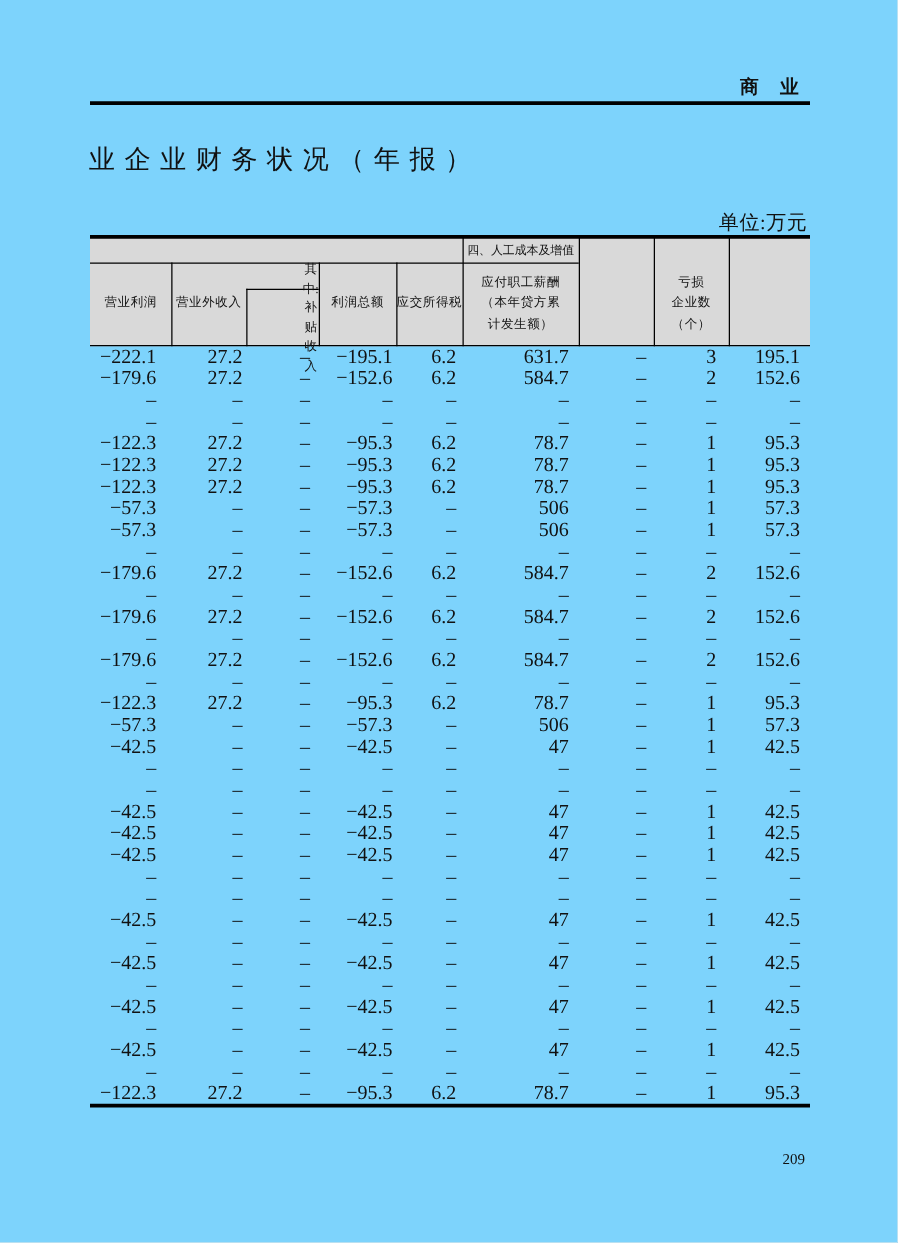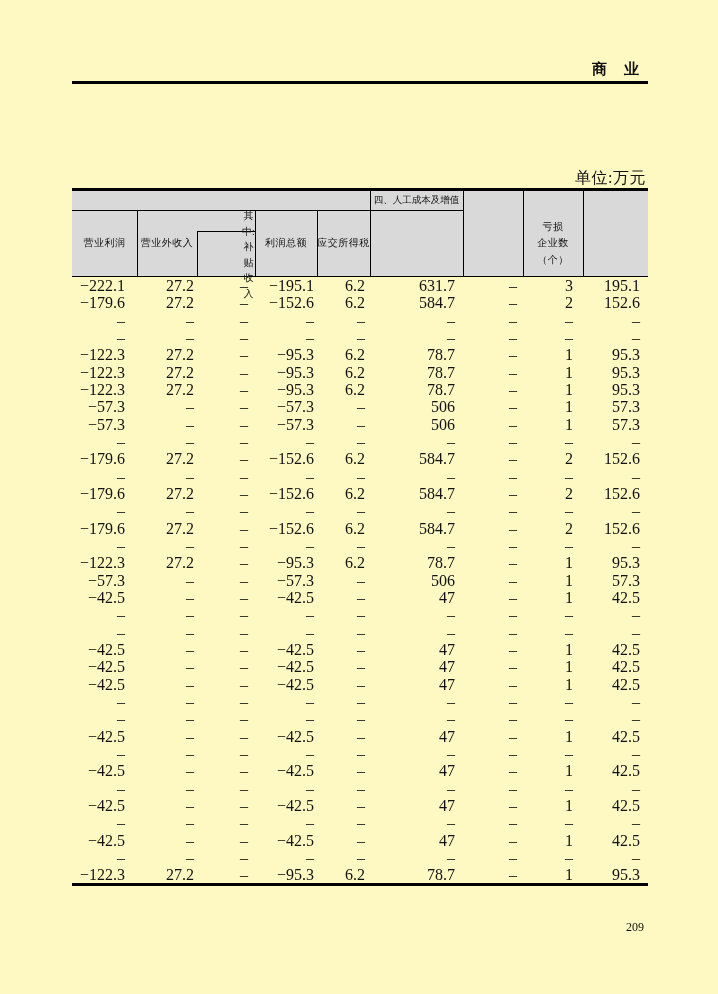--- a/index.html
+++ b/index.html
@@ -1,18 +1,18 @@
 <!DOCTYPE html>
 <html><head>
 <meta charset="utf-8">
 <style>
   html,body { margin:0; padding:0; background:#e9e9e9; }
   .page {
     position:relative; width:718px; height:994px; margin:0 auto;
-    background:#fef9c3; overflow:hidden;
+    background:#7dd3fc; overflow:hidden;
     font-family:"Liberation Serif","DejaVu Serif",serif; color:#111;
   }
   
   .running-head {
     position:absolute; top:60px; right:78px;
     font-size:15px; font-weight:bold; letter-spacing:1px; white-space:pre;
   }
   .head-rule { position:absolute; left:72px; top:81px; width:576px; height:2.5px; background:#000; }
 
   
@@ -81,20 +81,21 @@
   .page-number { position:absolute; top:920px; right:74px; font-size:12px; }
 </style>
 </head>
 <body>
 
 <div class="page">
 
   <div class="running-head">商　业</div>
   <div class="head-rule"></div>
 
+  <h1 class="title">业企业财务状况（年报）</h1>
   <div class="unit-note">单位:万元</div>
 
   <div class="table">
     <div class="thead">
       <div class="hline-top"></div>
       <div class="hline-mid"></div>
       <div class="hline-bottom"></div>
 
       <div class="vsep s1"></div>
       <div class="vsep s3"></div>
@@ -109,20 +110,25 @@
 
       <div class="subbox">
         <span>其中:补贴</span>
         <span>收入</span>
       </div>
 
       <div class="h-label hc5">应交所得税</div>
       <div class="h-label hc4">利润总额</div>
 
       <div class="groupbox">四、人工成本及增值</div>
+      <div class="h-label hc6">
+        <span>应付职工薪酬</span>
+        <span>（本年贷方累</span>
+        <span>计发生额）</span>
+      </div>
 
 
       <div class="h-label hc8">
         <span>亏损</span>
         <span>企业数</span>
         <span>（个）</span>
       </div>
 
     </div>
 

